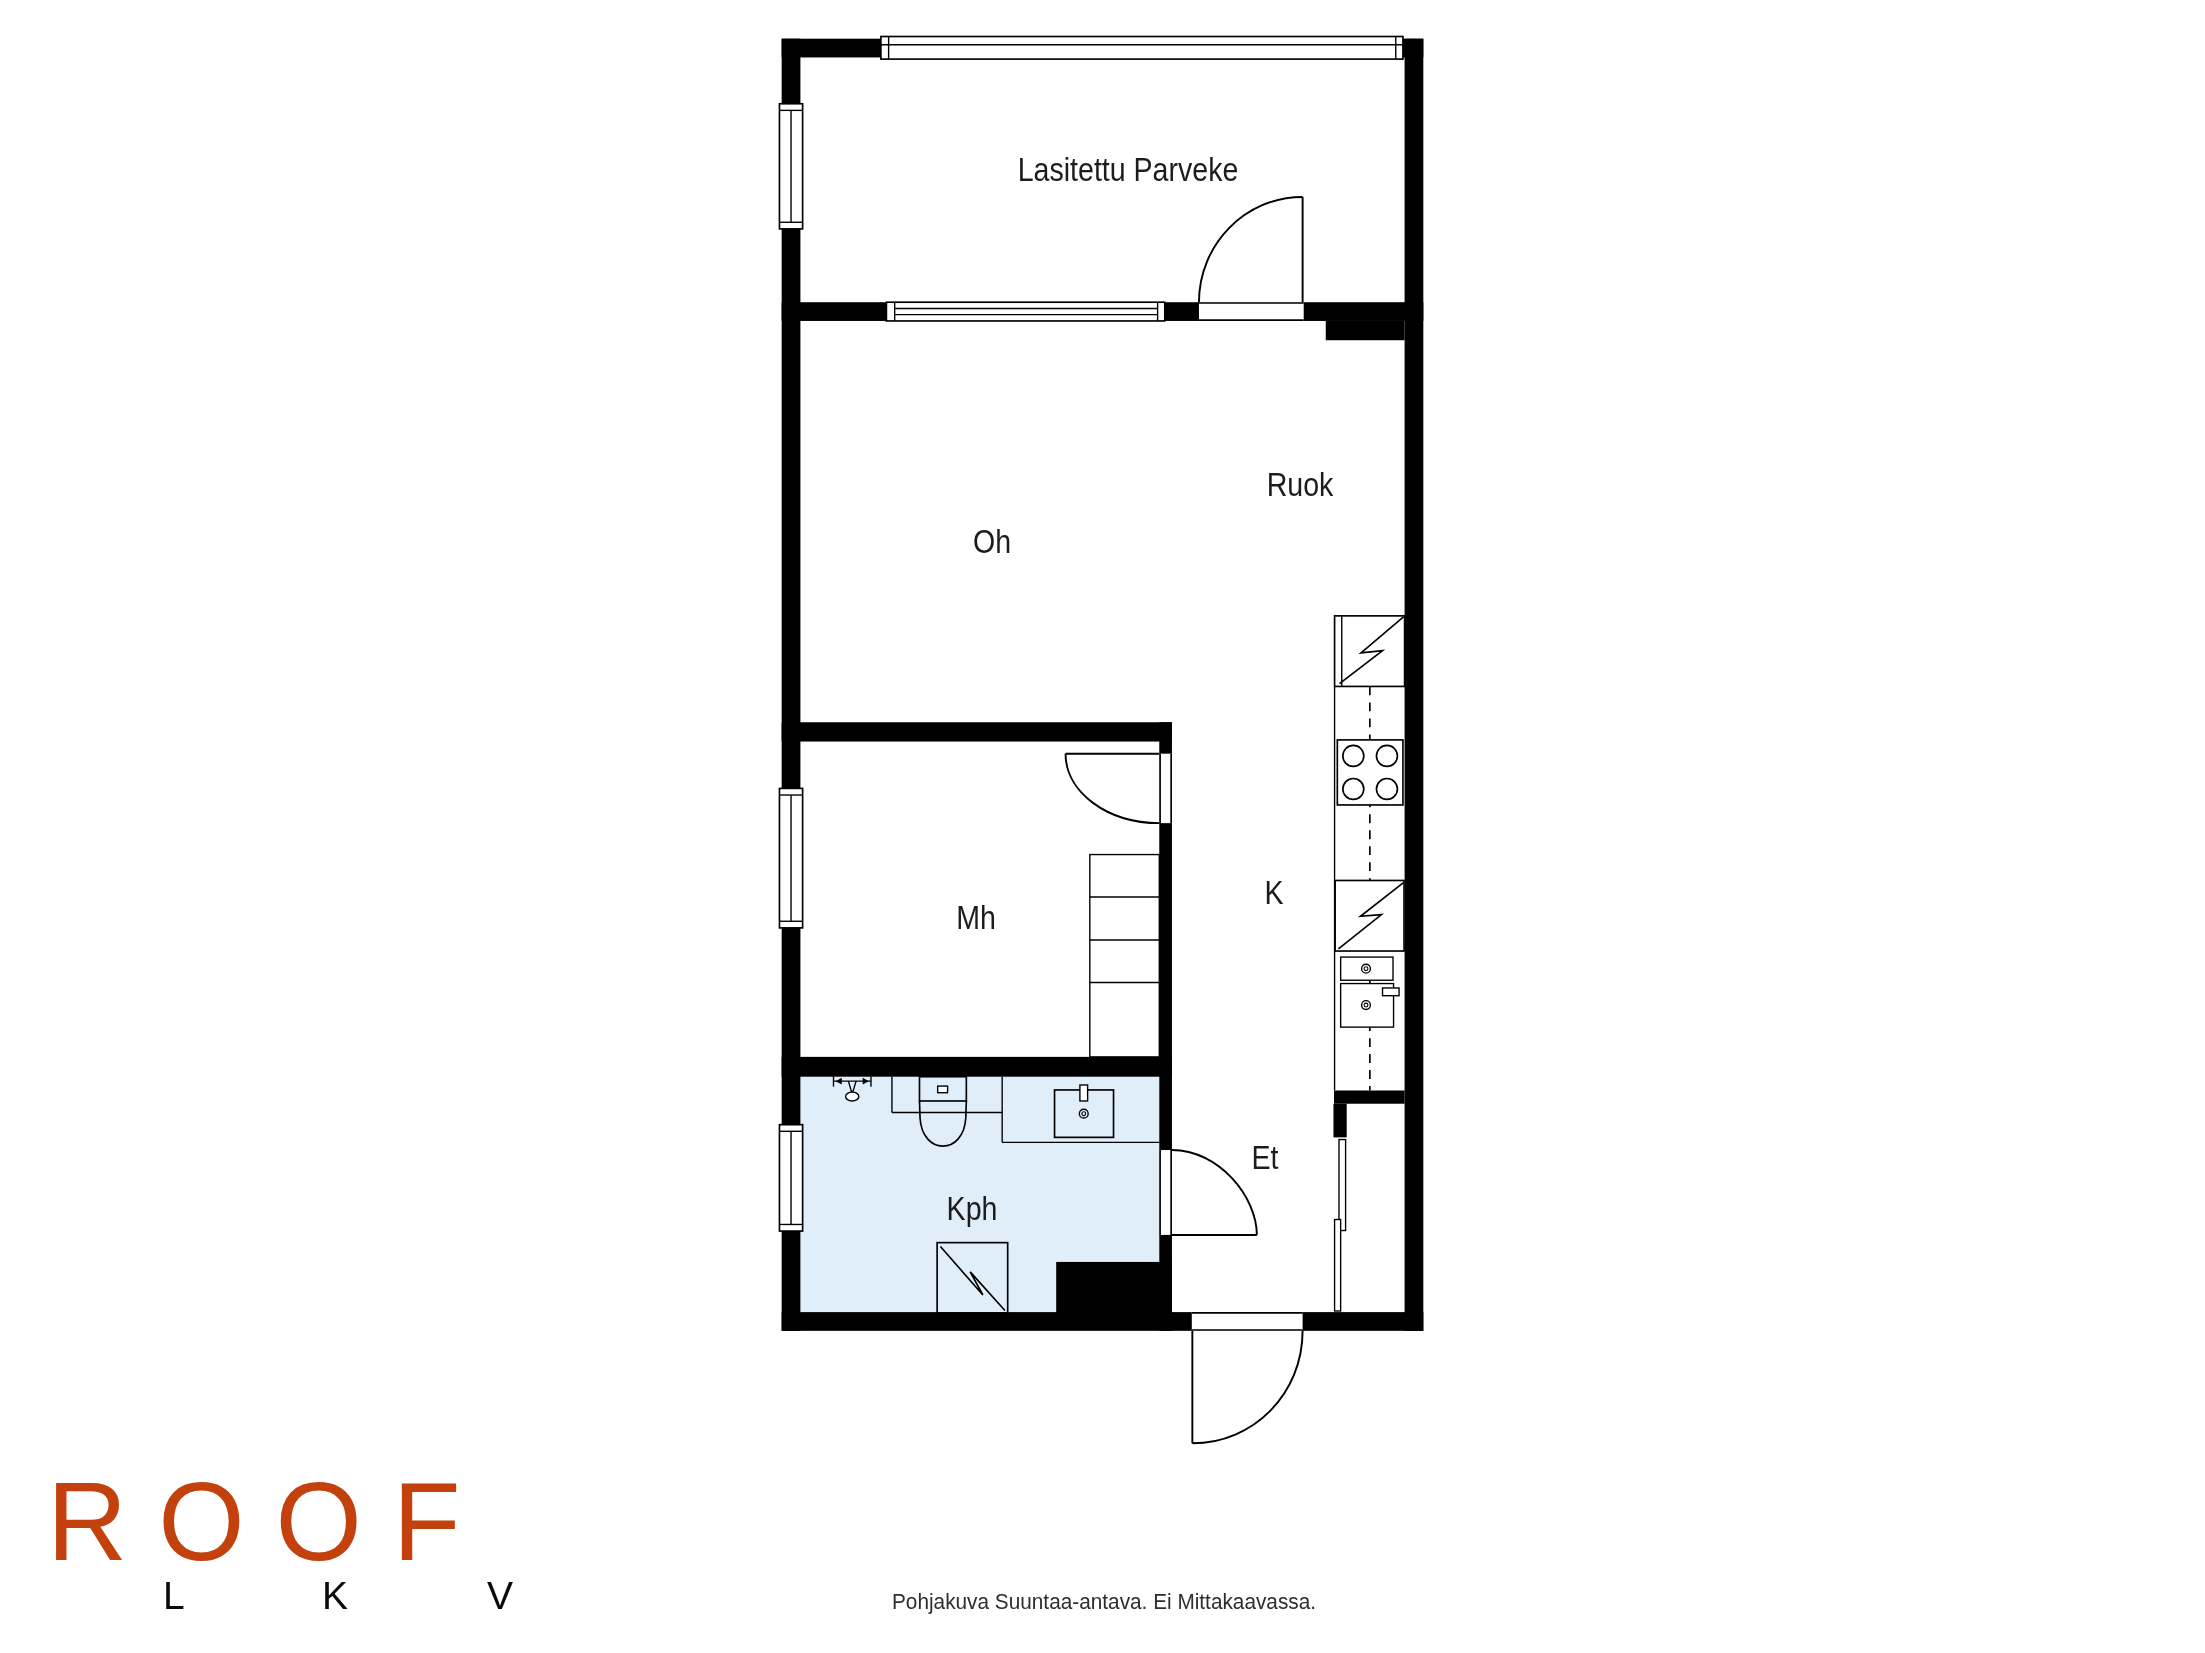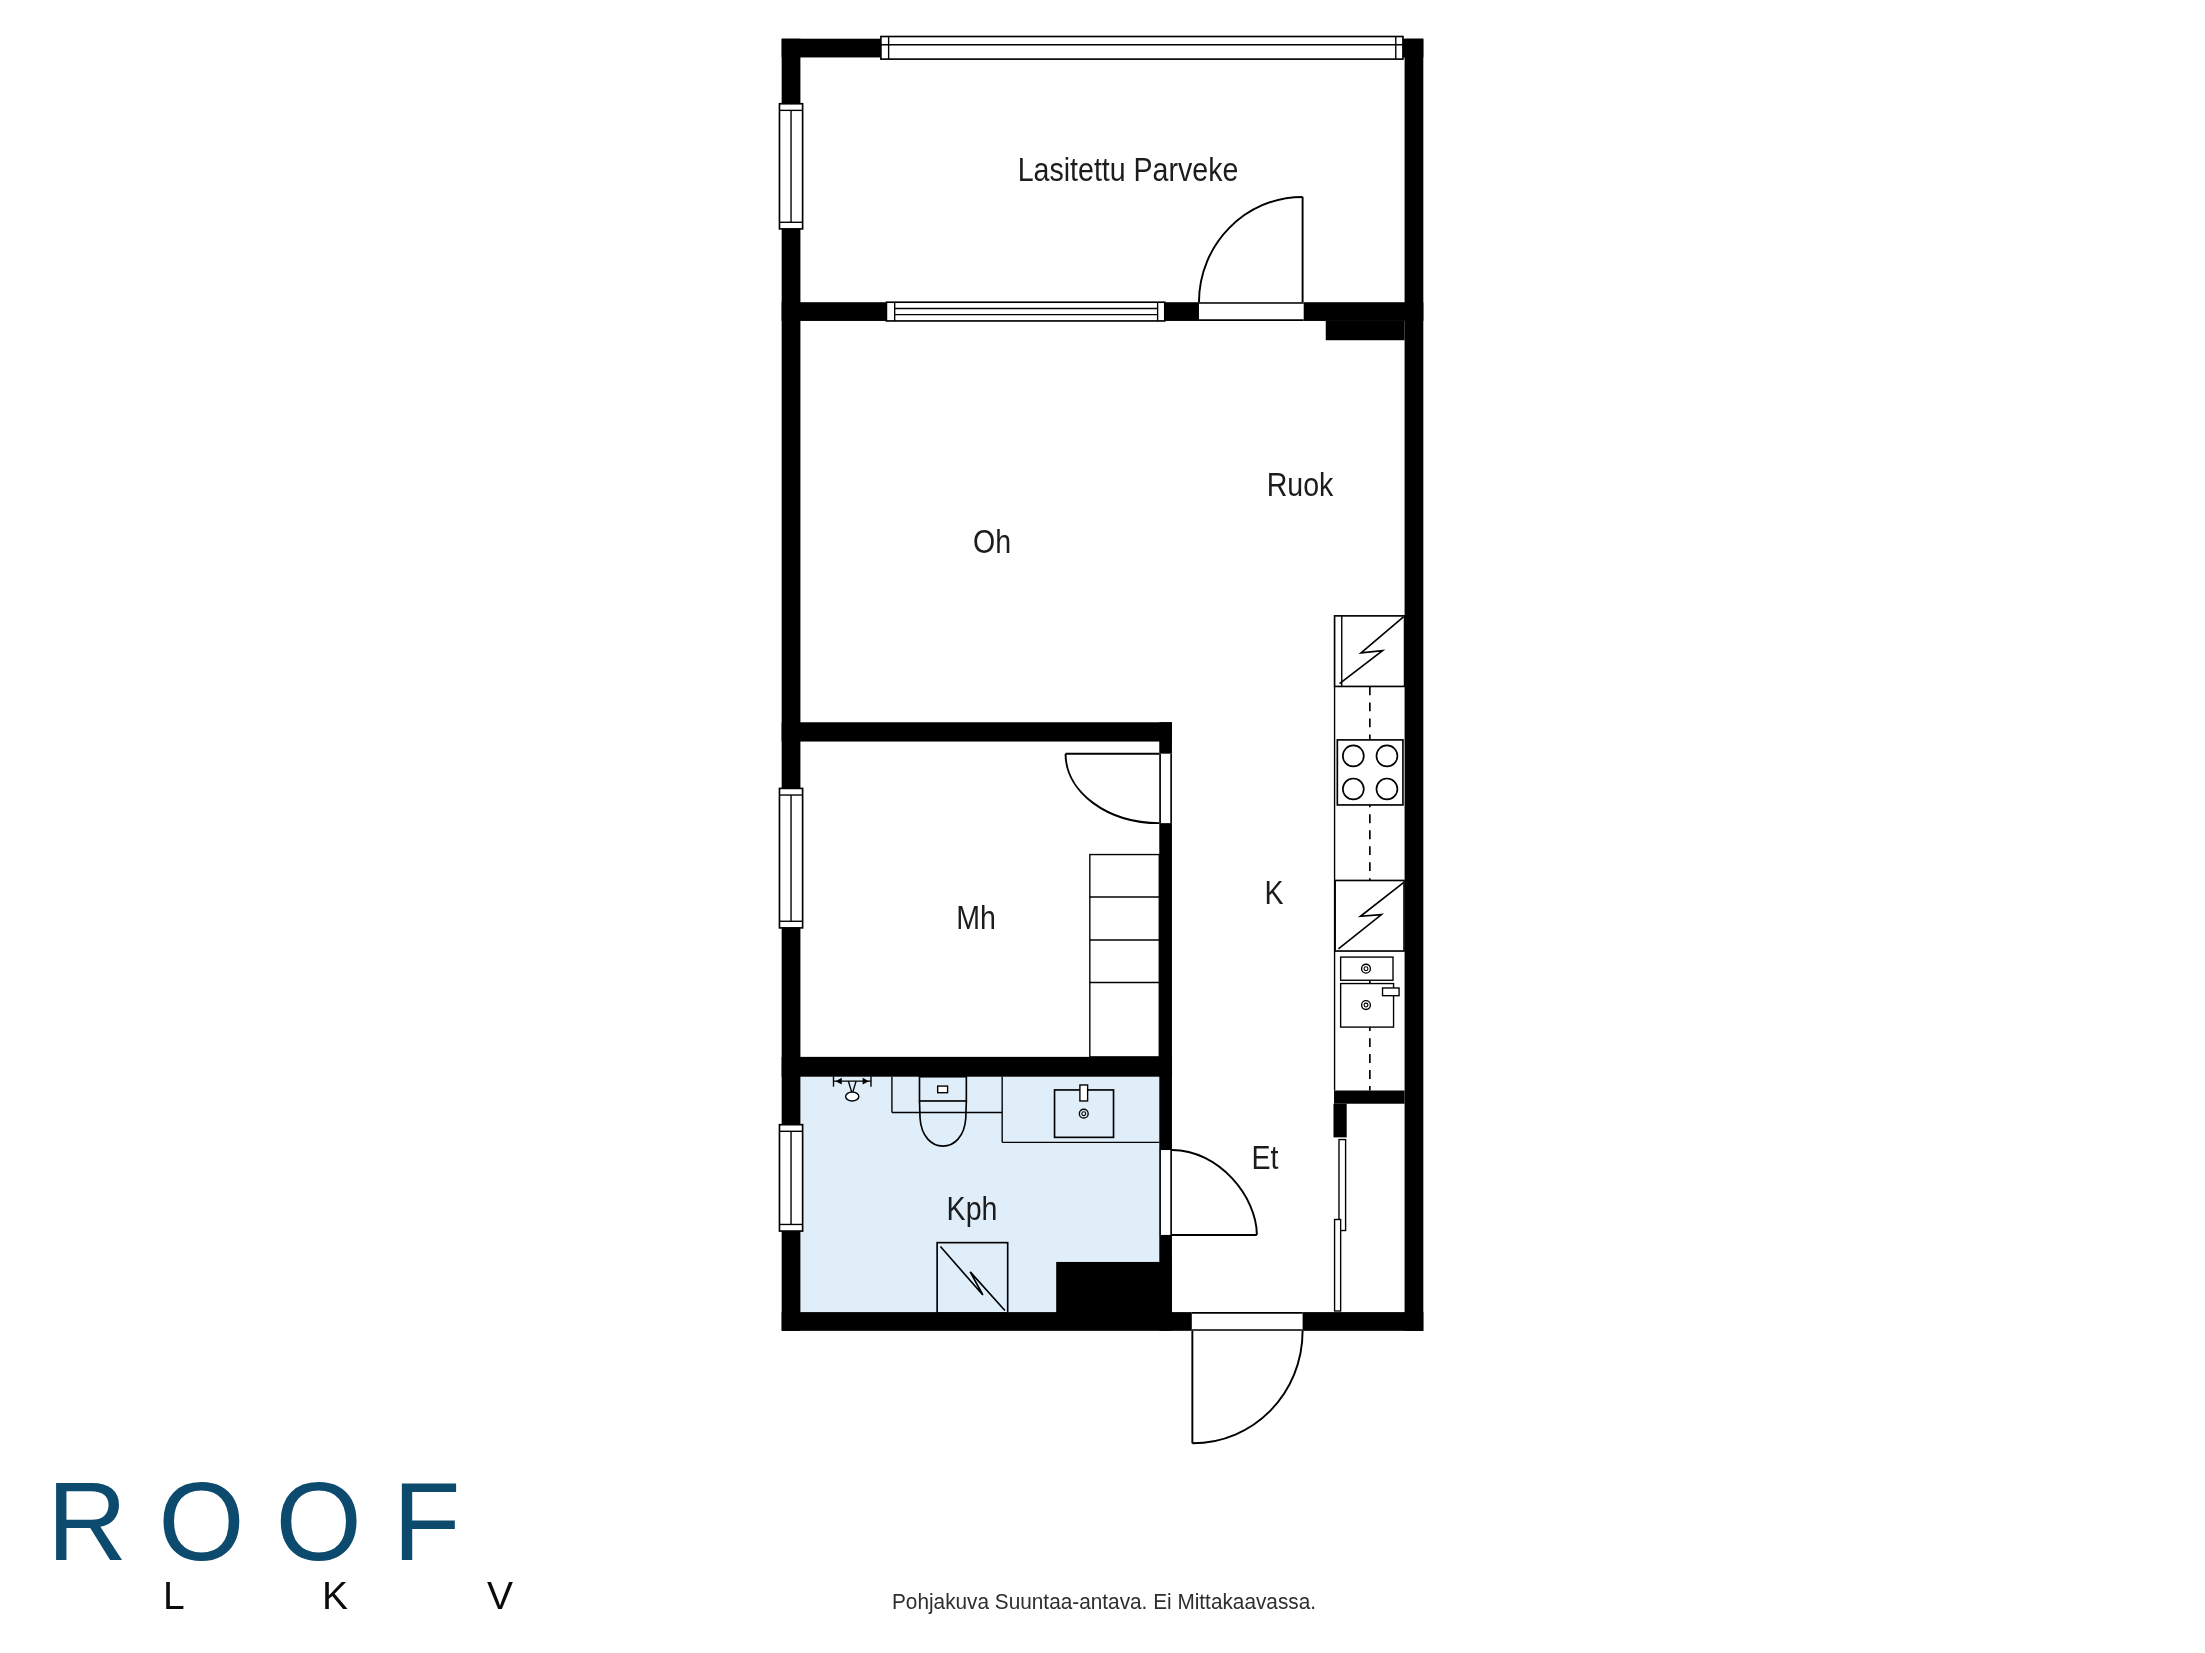--- a/index.html
+++ b/index.html
@@ -13,21 +13,21 @@
   #stage{
     position:relative;width:1752px;height:1654px;background:var(--bg);
     font-family:"Liberation Sans", sans-serif;overflow:hidden;
   }
   #plan-svg{position:absolute;left:0;top:0;}
   .room-label{
     position:absolute;color:var(--text);font-size:34px;line-height:1;
     white-space:nowrap;transform:translate(-50%,-50%) scaleX(.84);
   }
   .logo-word{
-    position:absolute;left:47px;top:1467px;color:#0c4a6e;
+    position:absolute;left:47px;top:1467px;color:#c2410c;
     font-size:111px;letter-spacing:31px;line-height:1;white-space:nowrap;
   }
   .logo-sub{
     position:absolute;left:163px;top:1576px;color:#0b0b0b;
     font-size:39px;letter-spacing:64px;line-height:1;white-space:nowrap;
   }
   .footer-note{
     position:absolute;left:1104px;top:1588px;color:#2e2e2e;font-size:22.6px;
     line-height:1.2;white-space:nowrap;transform:translateX(-50%) scaleX(.92);
   }

